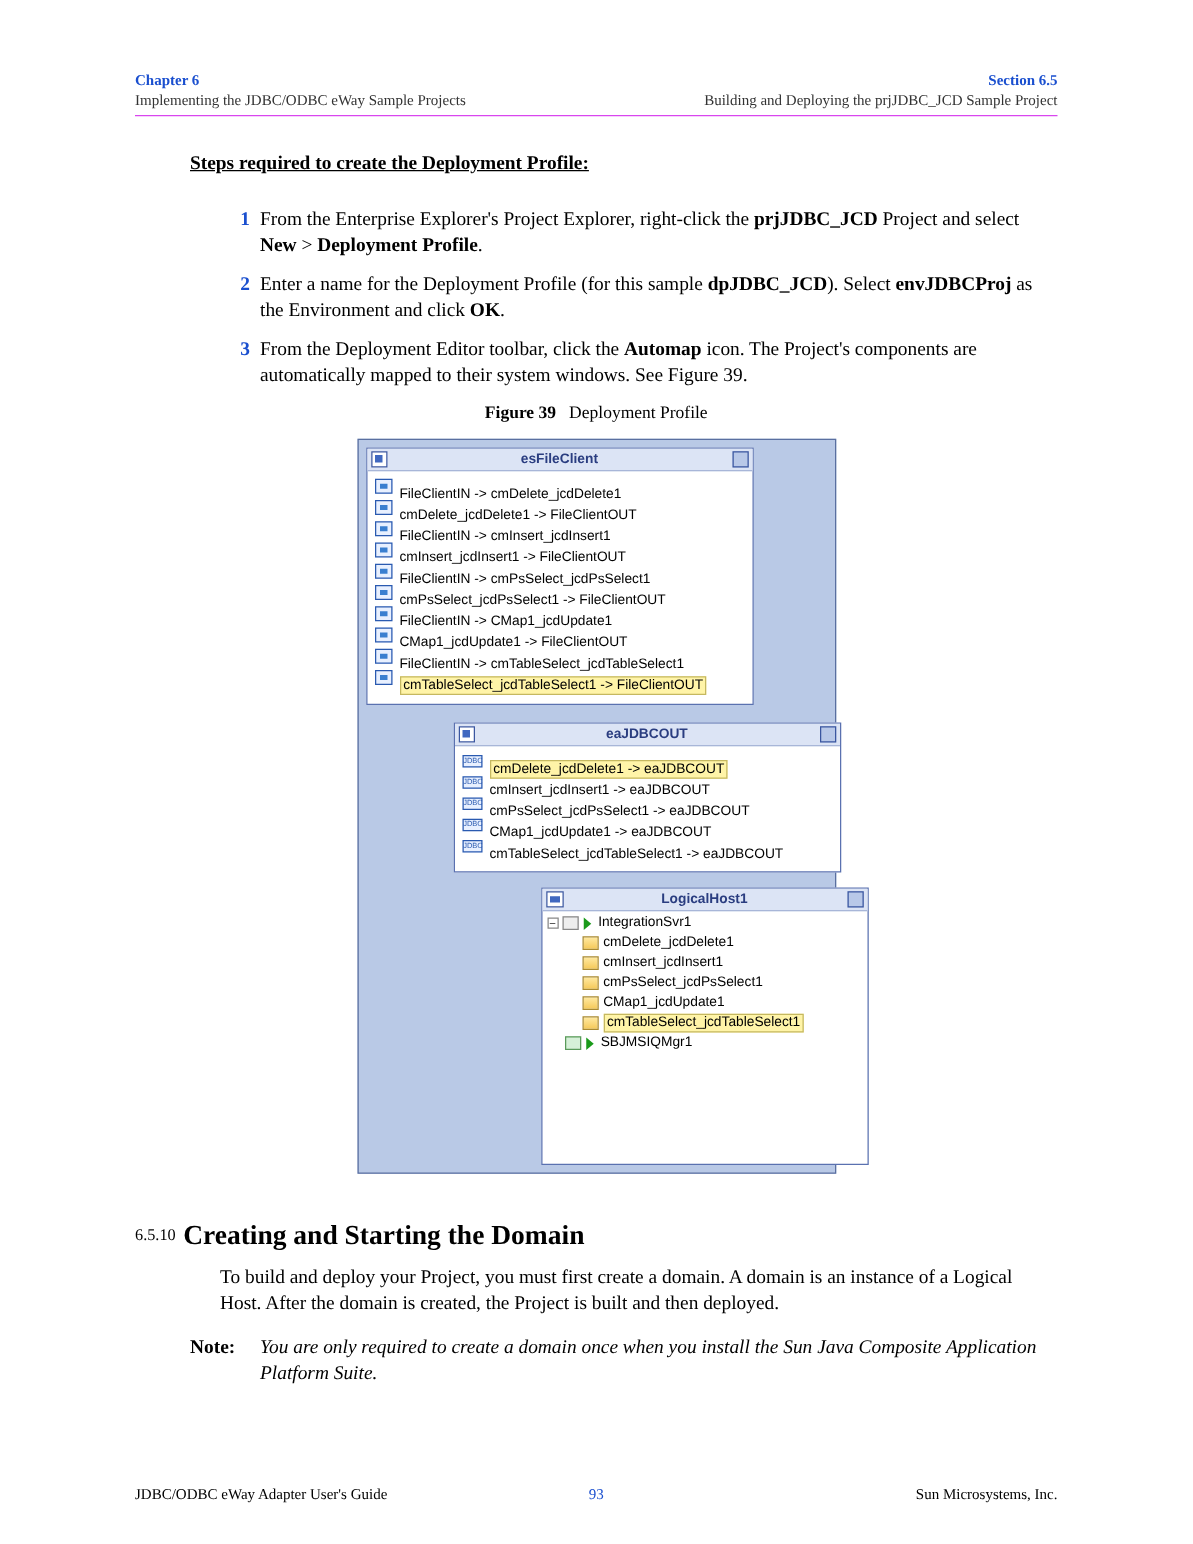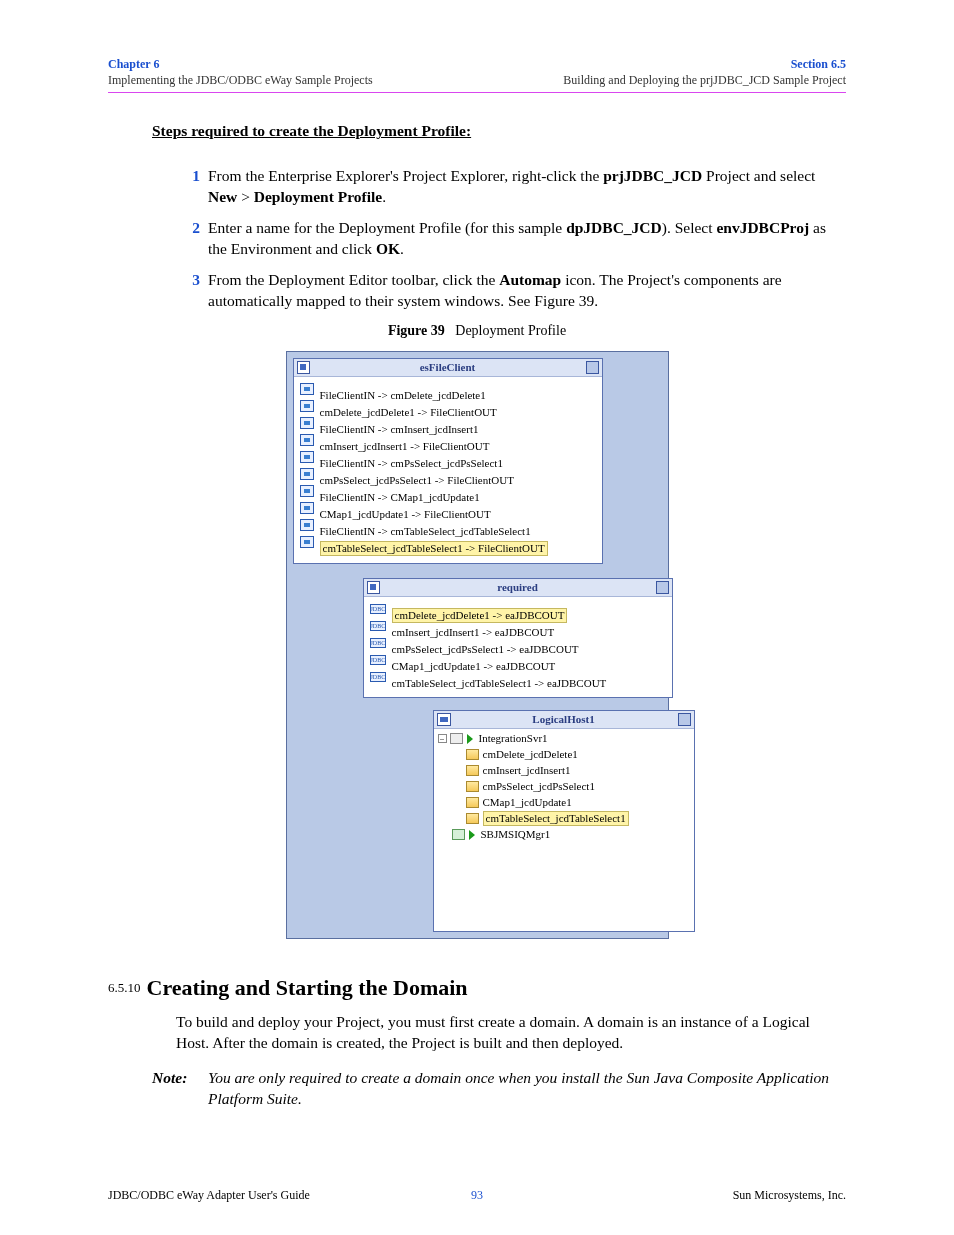--- a/index.html
+++ b/index.html
@@ -40,21 +40,21 @@
     display: flex;
     justify-content: center;
     margin-bottom: 34px;
   }
   .figure {
     width: 383px;
     height: 588px;
     background: #b9c9e6;
     border: 1px solid #5a6fa0;
     position: relative;
-    font-family: Liberation Serif, serif;
+    font-family: Liberation Sans, sans-serif;
     font-size: 11px;
   }
   .panel {
     position: absolute;
     background: #fff;
     border: 1px solid #5a71b0;
   }
   .panel-title {
     height: 18px;
     background: #dce4f5;
@@ -147,21 +147,21 @@
   }
 
   .section-heading {
     display:flex; align-items: center;
     margin-bottom: 10px;
   }
   .sec-num { font-size: 13px; margin-right: 6px; }
   .sec-title { font-size: 22px; font-weight: bold; }
   .para { margin-left: 68px; margin-bottom: 14px; }
   .note-block { display:flex; margin-left: 44px; margin-right:0; }
-  .note-label { font-weight:bold; width: 56px; flex-shrink:0;font-style:italic; }
+  .note-label { font-weight:bold; width: 56px; flex-shrink:0; }
   .note-body { font-style: italic; flex:1; }
 
   .footer {
     position: absolute;
     bottom: 32px;
     left: 108px;
     right: 108px;
     display:flex;
     justify-content: space-between;
     font-size: 12px;
@@ -259,21 +259,21 @@
           <div class="row">
               <span class="ricon"></span>
               <span class="row-text hilite">cmTableSelect_jcdTableSelect1 -&gt; FileClientOUT</span>
             </div>
         </div>
       </div>
 
       <div class="panel" style="left:76px; top:226px; width:310px; height:120px;">
         <div class="panel-title">
           <span class="tit-icon-left"></span>
-          <span>required</span>
+          <span>eaJDBCOUT</span>
           <span class="tit-icon-right"></span>
         </div>
         <div class="panel-body">
           <div class="row">
               <span class="jdbc-icon">JDBC</span>
               <span class="row-text hilite">cmDelete_jcdDelete1 -&gt; eaJDBCOUT</span>
             </div>
           <div class="row">
               <span class="jdbc-icon">JDBC</span>
               <span class="row-text">cmInsert_jcdInsert1 -&gt; eaJDBCOUT</span>

